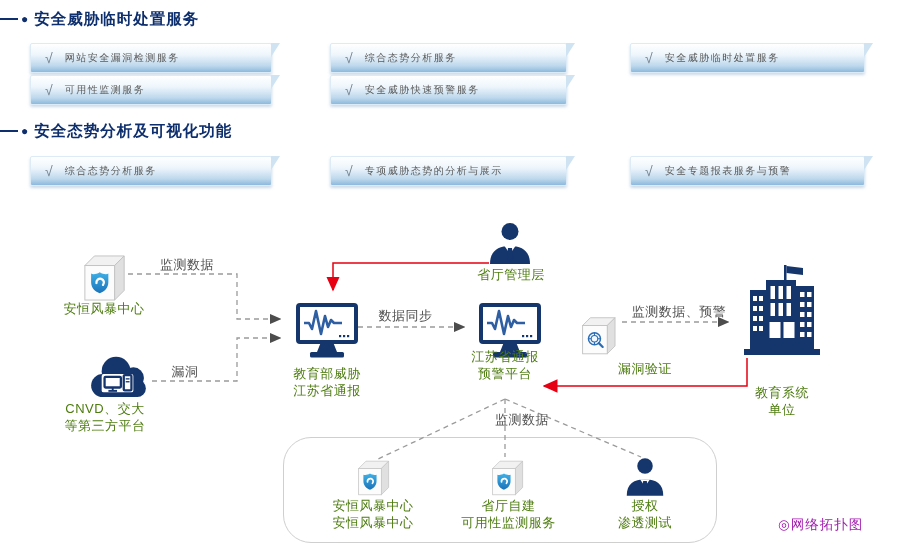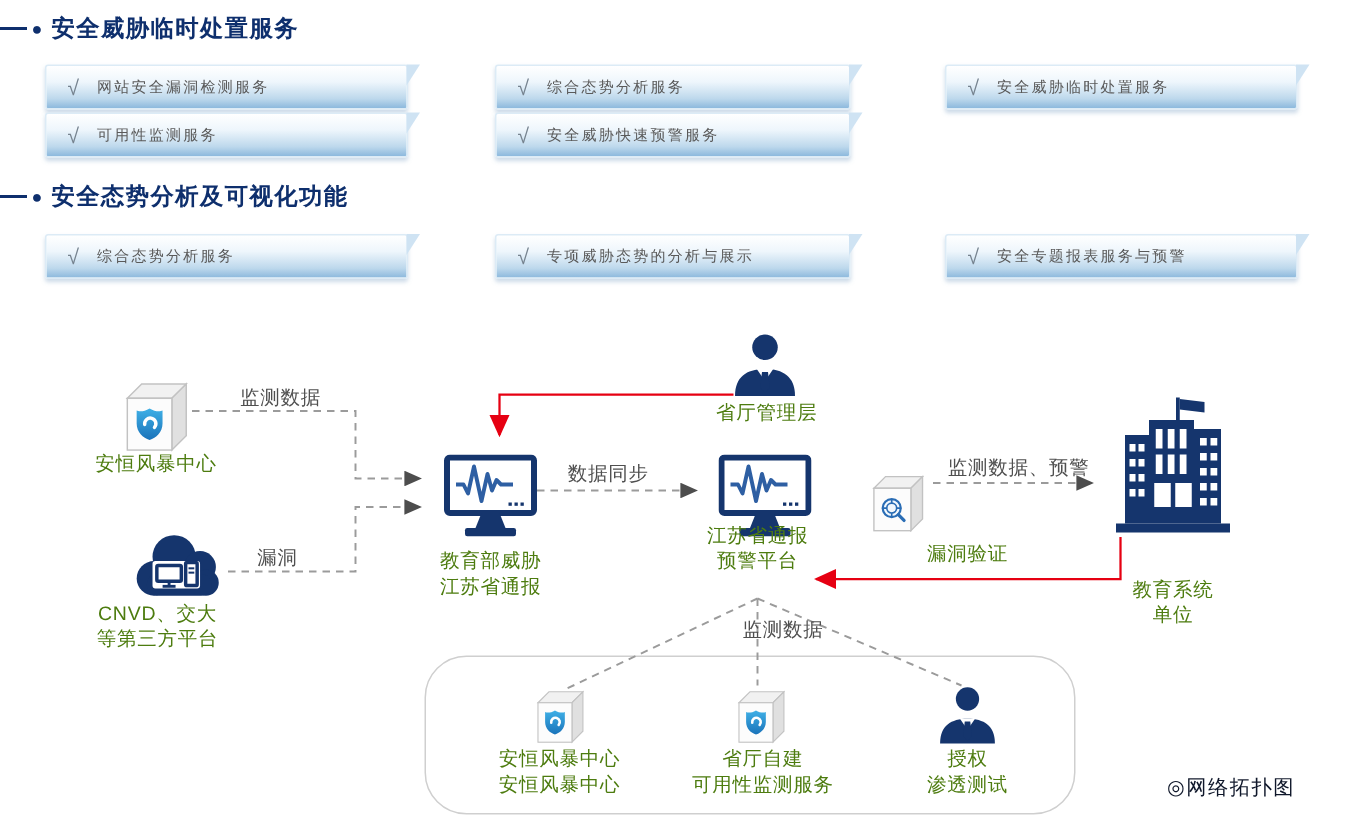--- a/index.html
+++ b/index.html
@@ -21,21 +21,21 @@
     border-top:14px solid #cfe3f3;border-right:9px solid transparent;}
   .chk{color:#76838f;font-size:14px;margin:0 12px 0 14px;}
   .rlabel{color:#5a5a5a;font-size:10px;letter-spacing:1.5px;}
 
   
   .wires{position:absolute;left:0;top:0;z-index:1;pointer-events:none;}
   .node,.elabel{position:absolute;z-index:2;}
   .nlabel{position:absolute;z-index:2;color:#4d7c0f;font-size:13px;line-height:17px;text-align:center;letter-spacing:.5px;}
   .elabel{color:#4f4f4f;font-size:13px;text-align:center;letter-spacing:.5px;}
   .group-rect{position:absolute;left:283px;top:437px;width:432px;height:104px;border:1px solid #cfcfcf;border-radius:28px;z-index:0;}
-  .caption{position:absolute;left:778px;top:516px;width:110px;color:#0f172a;font-size:13.5px;letter-spacing:1px;z-index:2;}
+  .caption{position:absolute;left:778px;top:516px;width:110px;color:#a21caf;font-size:13.5px;letter-spacing:1px;z-index:2;}
 </style>
 </head>
 <body>
 
 <div class="page">
 
   <svg width="0" height="0" style="position:absolute" aria-hidden="true">
     <defs>
       <linearGradient id="shieldGrad" x1="0" y1="0" x2="0" y2="1">
         <stop offset="0" stop-color="#3fb0e6"></stop>

